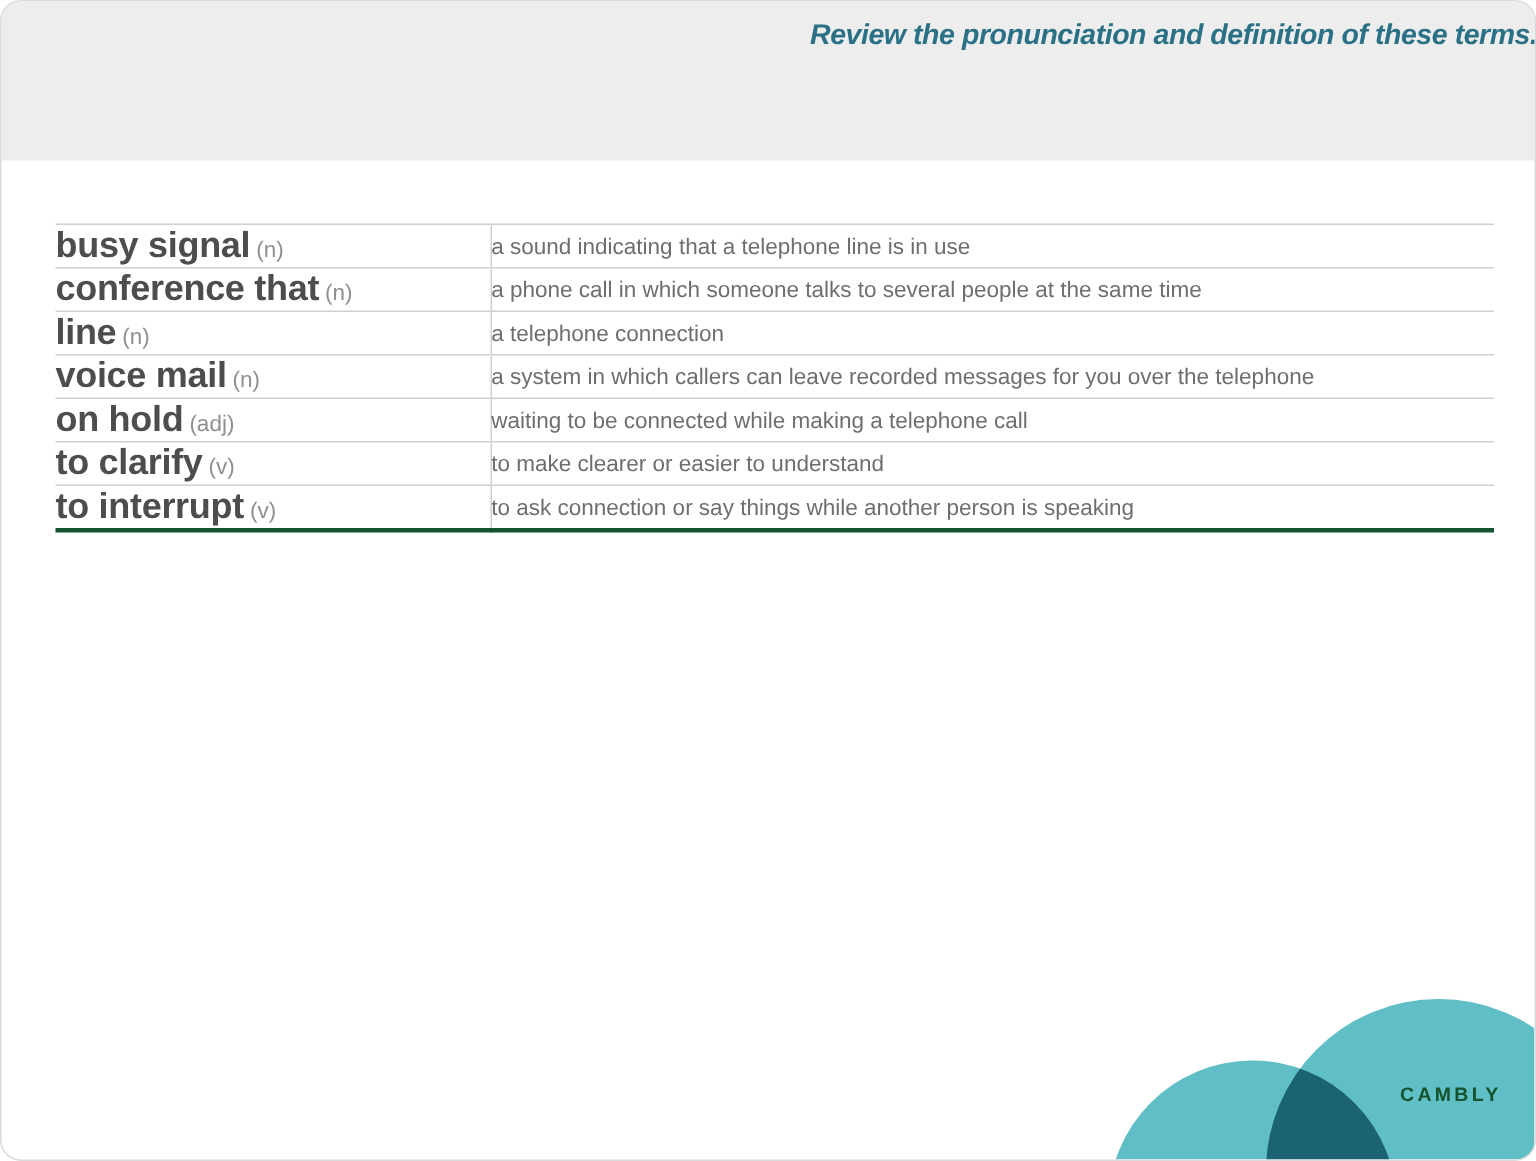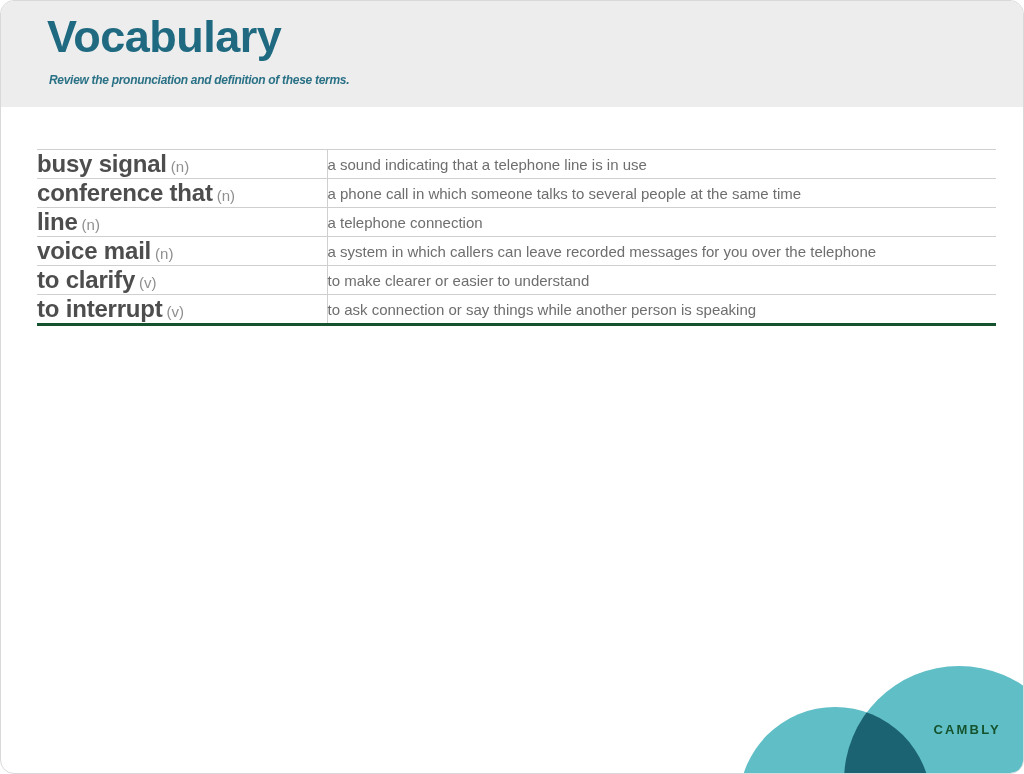--- a/index.html
+++ b/index.html
@@ -40,26 +40,27 @@
   .header-title {
     margin: 0;
     font-size: 45px;
     line-height: 56px;
     font-weight: bold;
     color: #1f6a80;
     letter-spacing: -0.5px;
   }
   .header-subtitle {
     margin: 2px 0 0 2px;
-    font-size: 12px;
+    font-size: 19px;
     line-height: 26px;
     font-weight: bold;
     font-style: italic;
     color: #2a7186;
     letter-spacing: -0.3px;
+    text-align: right;
   }
 
   
   .vocab-table {
     position: absolute;
     left: 36px;
     top: 148px;
     width: 959px;
     border-collapse: collapse;
     table-layout: fixed;
@@ -126,21 +127,20 @@
     letter-spacing: 2.2px;
     color: #14532d;
   }
 </style>
 </head>
 <body>
 
 <div class="slide">
 
   <div class="header">
-    <h1 class="header-title">Vocabulary</h1>
     <div class="header-subtitle">Review the pronunciation and definition of these terms.</div>
   </div>
 
   <table class="vocab-table">
     <tbody>
 
       <tr>
         <td class="cell-term">
           <span class="term-word">busy signal</span><span class="term-pos">(n)</span>
         </td>
@@ -169,20 +169,28 @@
 
       <tr>
         <td class="cell-term">
           <span class="term-word">voice mail</span><span class="term-pos">(n)</span>
         </td>
         <td class="cell-def">
           <span class="def-text">a system in which callers can leave recorded messages for you over the telephone</span>
         </td>
       </tr>
 
+      <tr>
+        <td class="cell-term">
+          <span class="term-word">on hold</span><span class="term-pos">(adj)</span>
+        </td>
+        <td class="cell-def">
+          <span class="def-text">waiting to be connected while making a telephone call</span>
+        </td>
+      </tr>
 
 
       <tr>
         <td class="cell-term">
           <span class="term-word">to clarify</span><span class="term-pos">(v)</span>
         </td>
         <td class="cell-def">
           <span class="def-text">to make clearer or easier to understand</span>
         </td>
       </tr>

